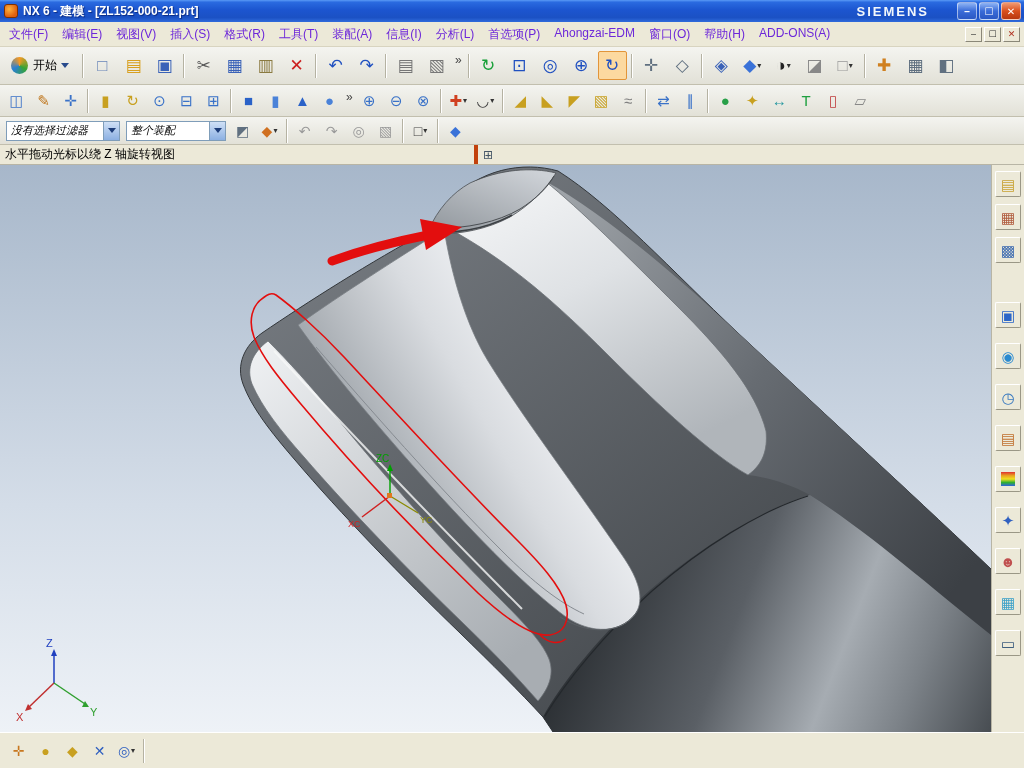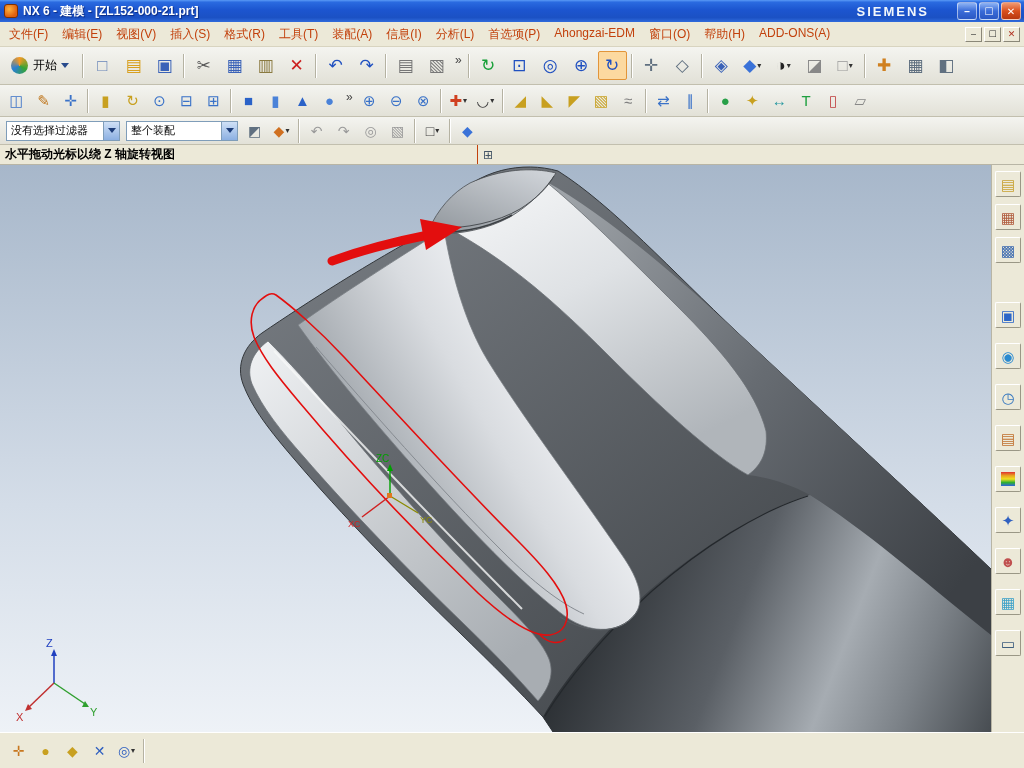--- a/index.html
+++ b/index.html
@@ -15,21 +15,21 @@
   .title-text { font-weight:bold; font-size:12px; text-shadow:1px 1px 1px #0a2a80; white-space:nowrap; }
   .title-spacer { flex:1; }
   .brand { font-weight:bold; letter-spacing:2px; font-size:13px; margin-right:26px; color:#f2f7fb; }
   .win-btn { width:20px; height:18px; margin-left:2px; border-radius:3px; border:1px solid #ffffff88;
     display:inline-flex; align-items:center; justify-content:center; color:#fff; font-size:10px; font-weight:bold;
     background:linear-gradient(180deg,#8fb4f4,#3a6cd8 50%,#2a58c4); cursor:default; }
   .win-btn.close { background:linear-gradient(180deg,#f09a72,#d9501e 50%,#b83810); }
 
   
   .menubar { height:25px; display:flex; align-items:center; background:#ece9d8; border-bottom:1px solid #d8d4c0; padding:0 2px; }
-  .menu-item { padding:4px 7px; color:#c2410c; white-space:nowrap; cursor:default; }
+  .menu-item { padding:4px 7px; color:#6d28d9; white-space:nowrap; cursor:default; }
   .menu-spacer { flex:1; }
   .mdi-btn { width:17px; height:15px; margin-right:2px; display:inline-flex; align-items:center; justify-content:center;
     background:#ece9d8; border:1px solid; border-color:#fff #8a8778 #8a8778 #fff; font-size:9px; color:#333; }
   .mdi-btn.close { color:#b03020; }
 
   
   .tb-row { display:flex; align-items:center; white-space:nowrap; overflow:hidden;
     background:linear-gradient(180deg,#f4f4f0,#e2e1d7); border-bottom:1px solid #c2bfae; padding:0 3px; }
   .tb-row.r1 { height:38px; }
   .tb-row.r2 { height:32px; }
@@ -49,29 +49,29 @@
   .tb-chevron { font-size:12px; color:#444; margin:0 3px; align-self:flex-start; padding-top:2px; }
   .start-btn { display:inline-flex; align-items:center; height:30px; padding:0 7px; margin-right:2px;
     border:1px solid transparent; border-radius:2px; }
   .nx-logo { width:17px; height:17px; border-radius:50%; margin-right:5px;
     background:conic-gradient(#f59a23,#35a435,#2a7fd4,#f59a23); }
   .start-label { font-size:12px; }
   .dd-arrow, .combo-arrow { width:0; height:0; border-left:4px solid transparent; border-right:4px solid transparent;
     border-top:5px solid #284a8c; margin-left:4px; display:inline-block; }
   .combo { display:inline-flex; align-items:center; height:20px; background:#fff; border:1px solid #7f9db9;
     margin:0 3px; padding-left:4px; }
-  .combo-text { flex:1; font-size:11px; white-space:nowrap; overflow:hidden; }
+  .combo-text { flex:1; font-size:11px; white-space:nowrap; overflow:hidden;font-style:italic; }
   .combo-btn { width:16px; height:18px; display:inline-flex; align-items:center; justify-content:center;
     background:linear-gradient(180deg,#cfe0f6,#8cb0e2); border-left:1px solid #7f9db9; }
   .combo-btn .combo-arrow { margin:0; border-top-color:#1c3c78; }
 
   
   .promptbar { height:20px; display:flex; align-items:stretch; background:#ece9d8; border-bottom:1px solid #b8b5a5; }
-  .cue-box { width:478px; display:flex; align-items:center; padding-left:5px; font-weight:bold;
-    border-right:1px solid #c2410c; white-space:nowrap; overflow:hidden; }
+  .cue-box { width:478px; display:flex; align-items:center; padding-left:5px; font-weight:normal;
+    border-right:4px solid #c2410c; white-space:nowrap; overflow:hidden; }
   .status-box { flex:1; display:flex; align-items:center; padding-left:6px; font-weight:bold;
     border-right:1px solid #b8b5a5; white-space:nowrap; overflow:hidden; }
   .prompt-btn { width:20px; display:flex; align-items:center; justify-content:center; font-size:12px; color:#456; }
 
   
   .main { height:567px; display:flex; }
   .viewport { position:relative; width:991px; height:567px; overflow:hidden; }
   .viewport svg { display:block; }
   .annotation { position:absolute; left:152px; top:78px; background:#ffffff; color:#e00000;
     font-size:19px; line-height:1.22; padding:1px 8px 2px 8px; font-weight:500; white-space:nowrap; }
@@ -327,21 +327,21 @@
     </span>
 </div>
 
 <div class="tb-row r3">
   <div class="combo" style="width:114px;">
     <span class="combo-text">没有选择过滤器</span>
     <span class="combo-btn">
         <span class="combo-arrow"></span>
       </span>
   </div>
-  <div class="combo" style="width:112px;">
+  <div class="combo" style="width:100px;">
     <span class="combo-text">整个装配</span>
     <span class="combo-btn">
         <span class="combo-arrow"></span>
       </span>
   </div>
   <span style="display:flex;align-items:center;">
       <span class="tb-btn">
         <span class="glyph" style="color: rgb(96, 112, 128);">◩</span>
       </span>
       <span class="tb-btn">

